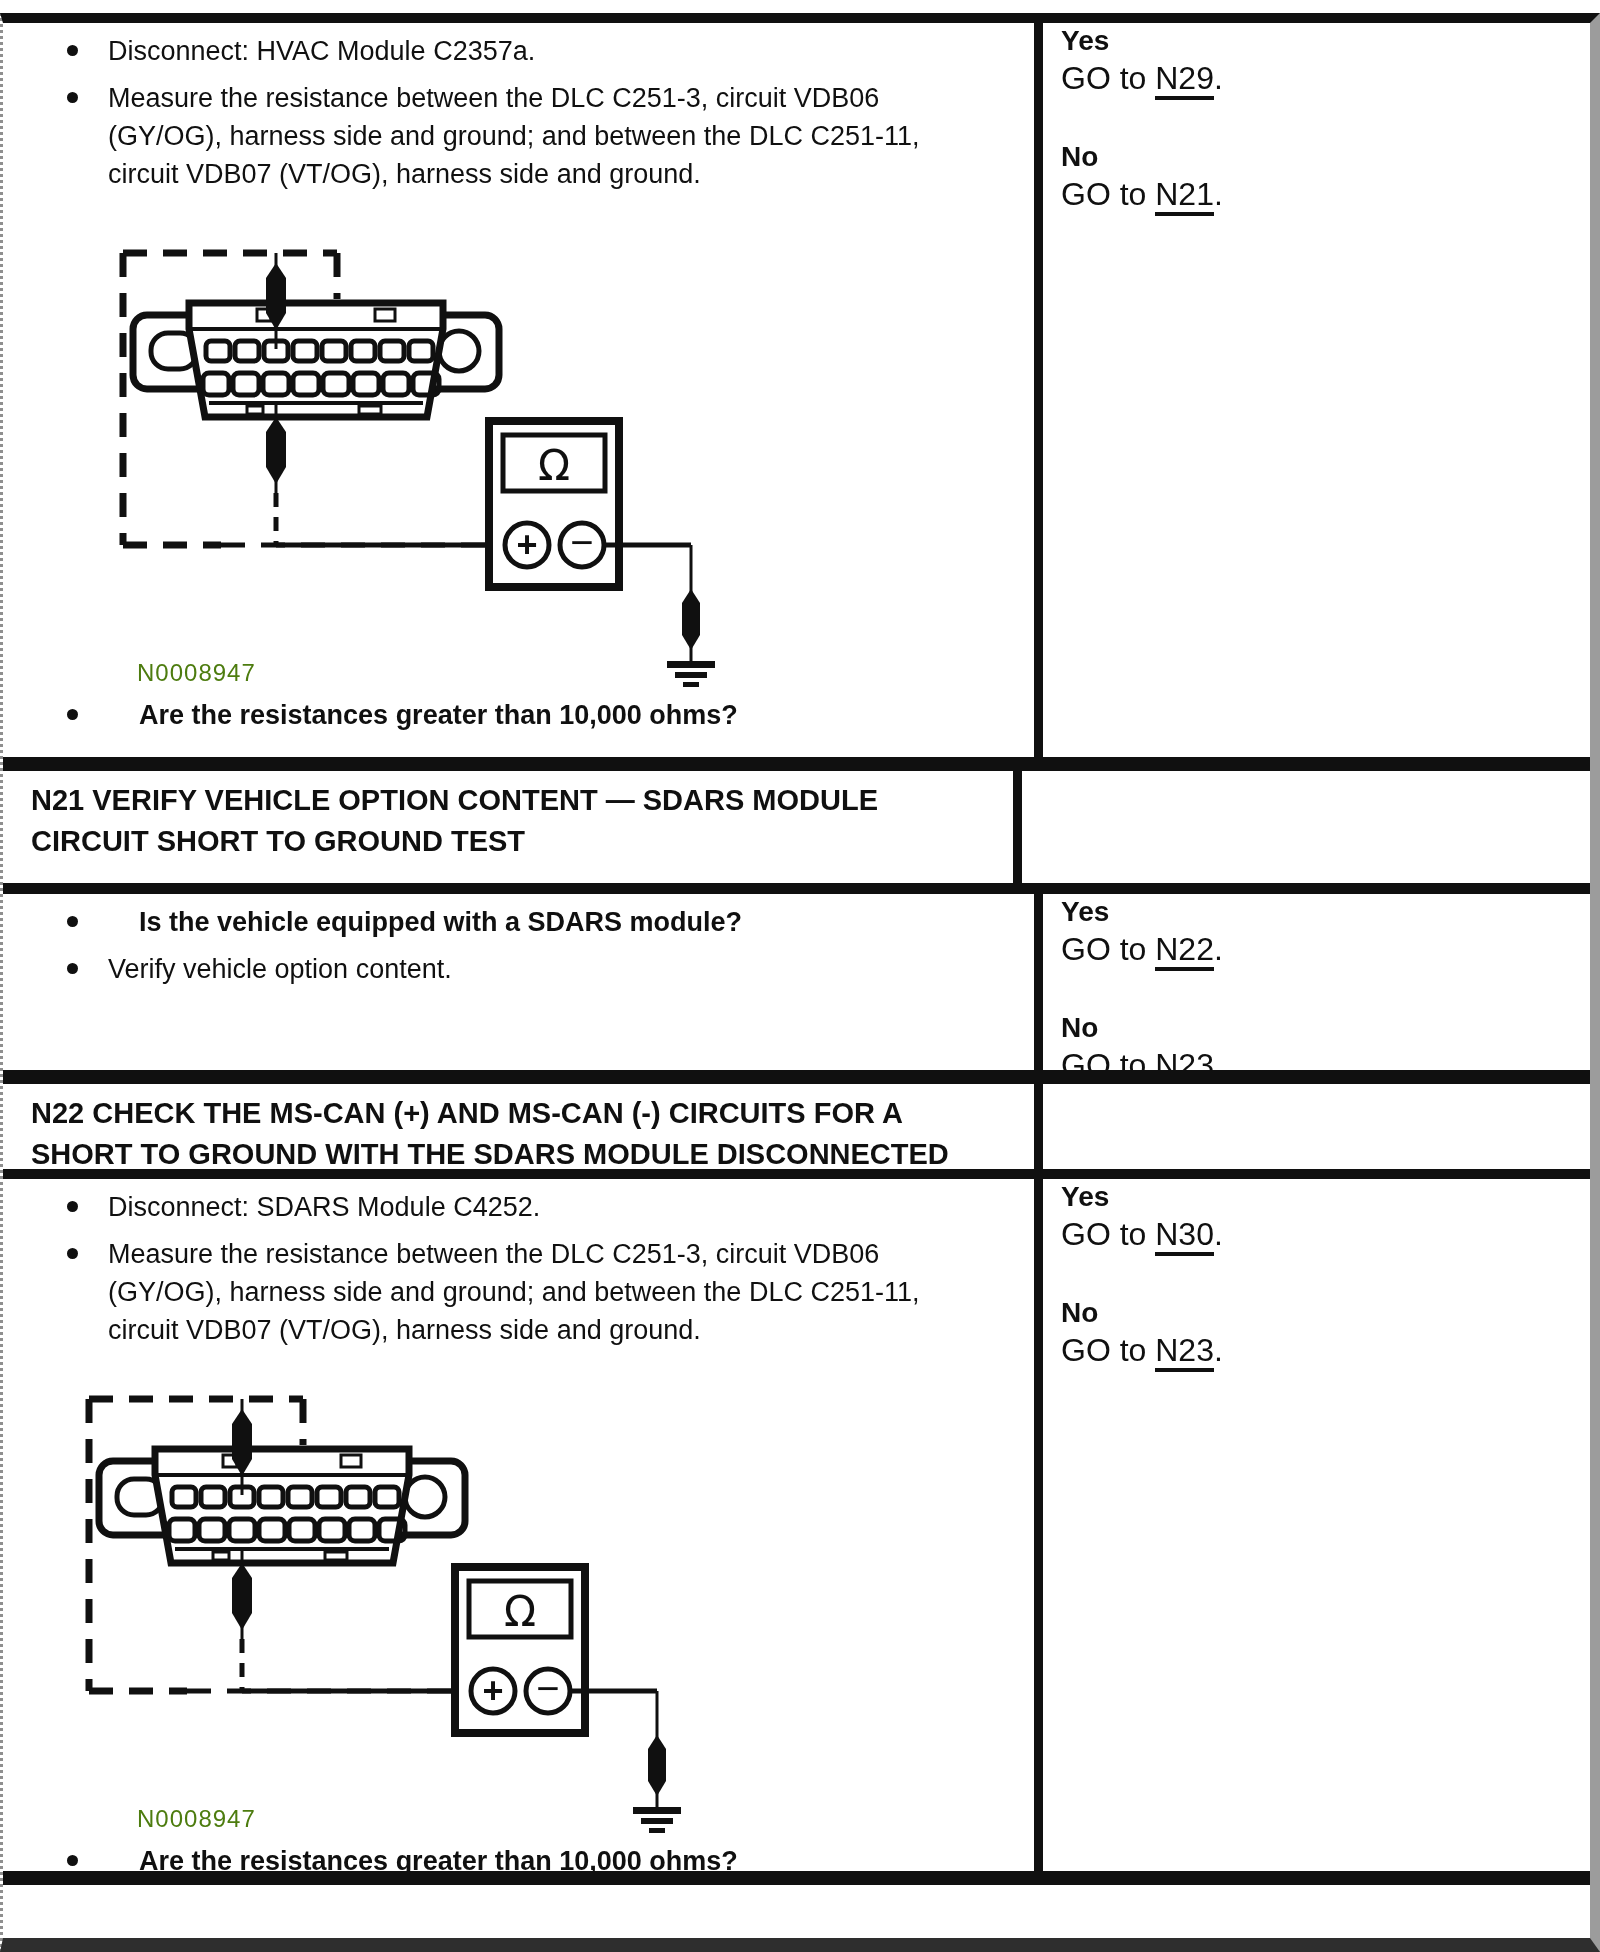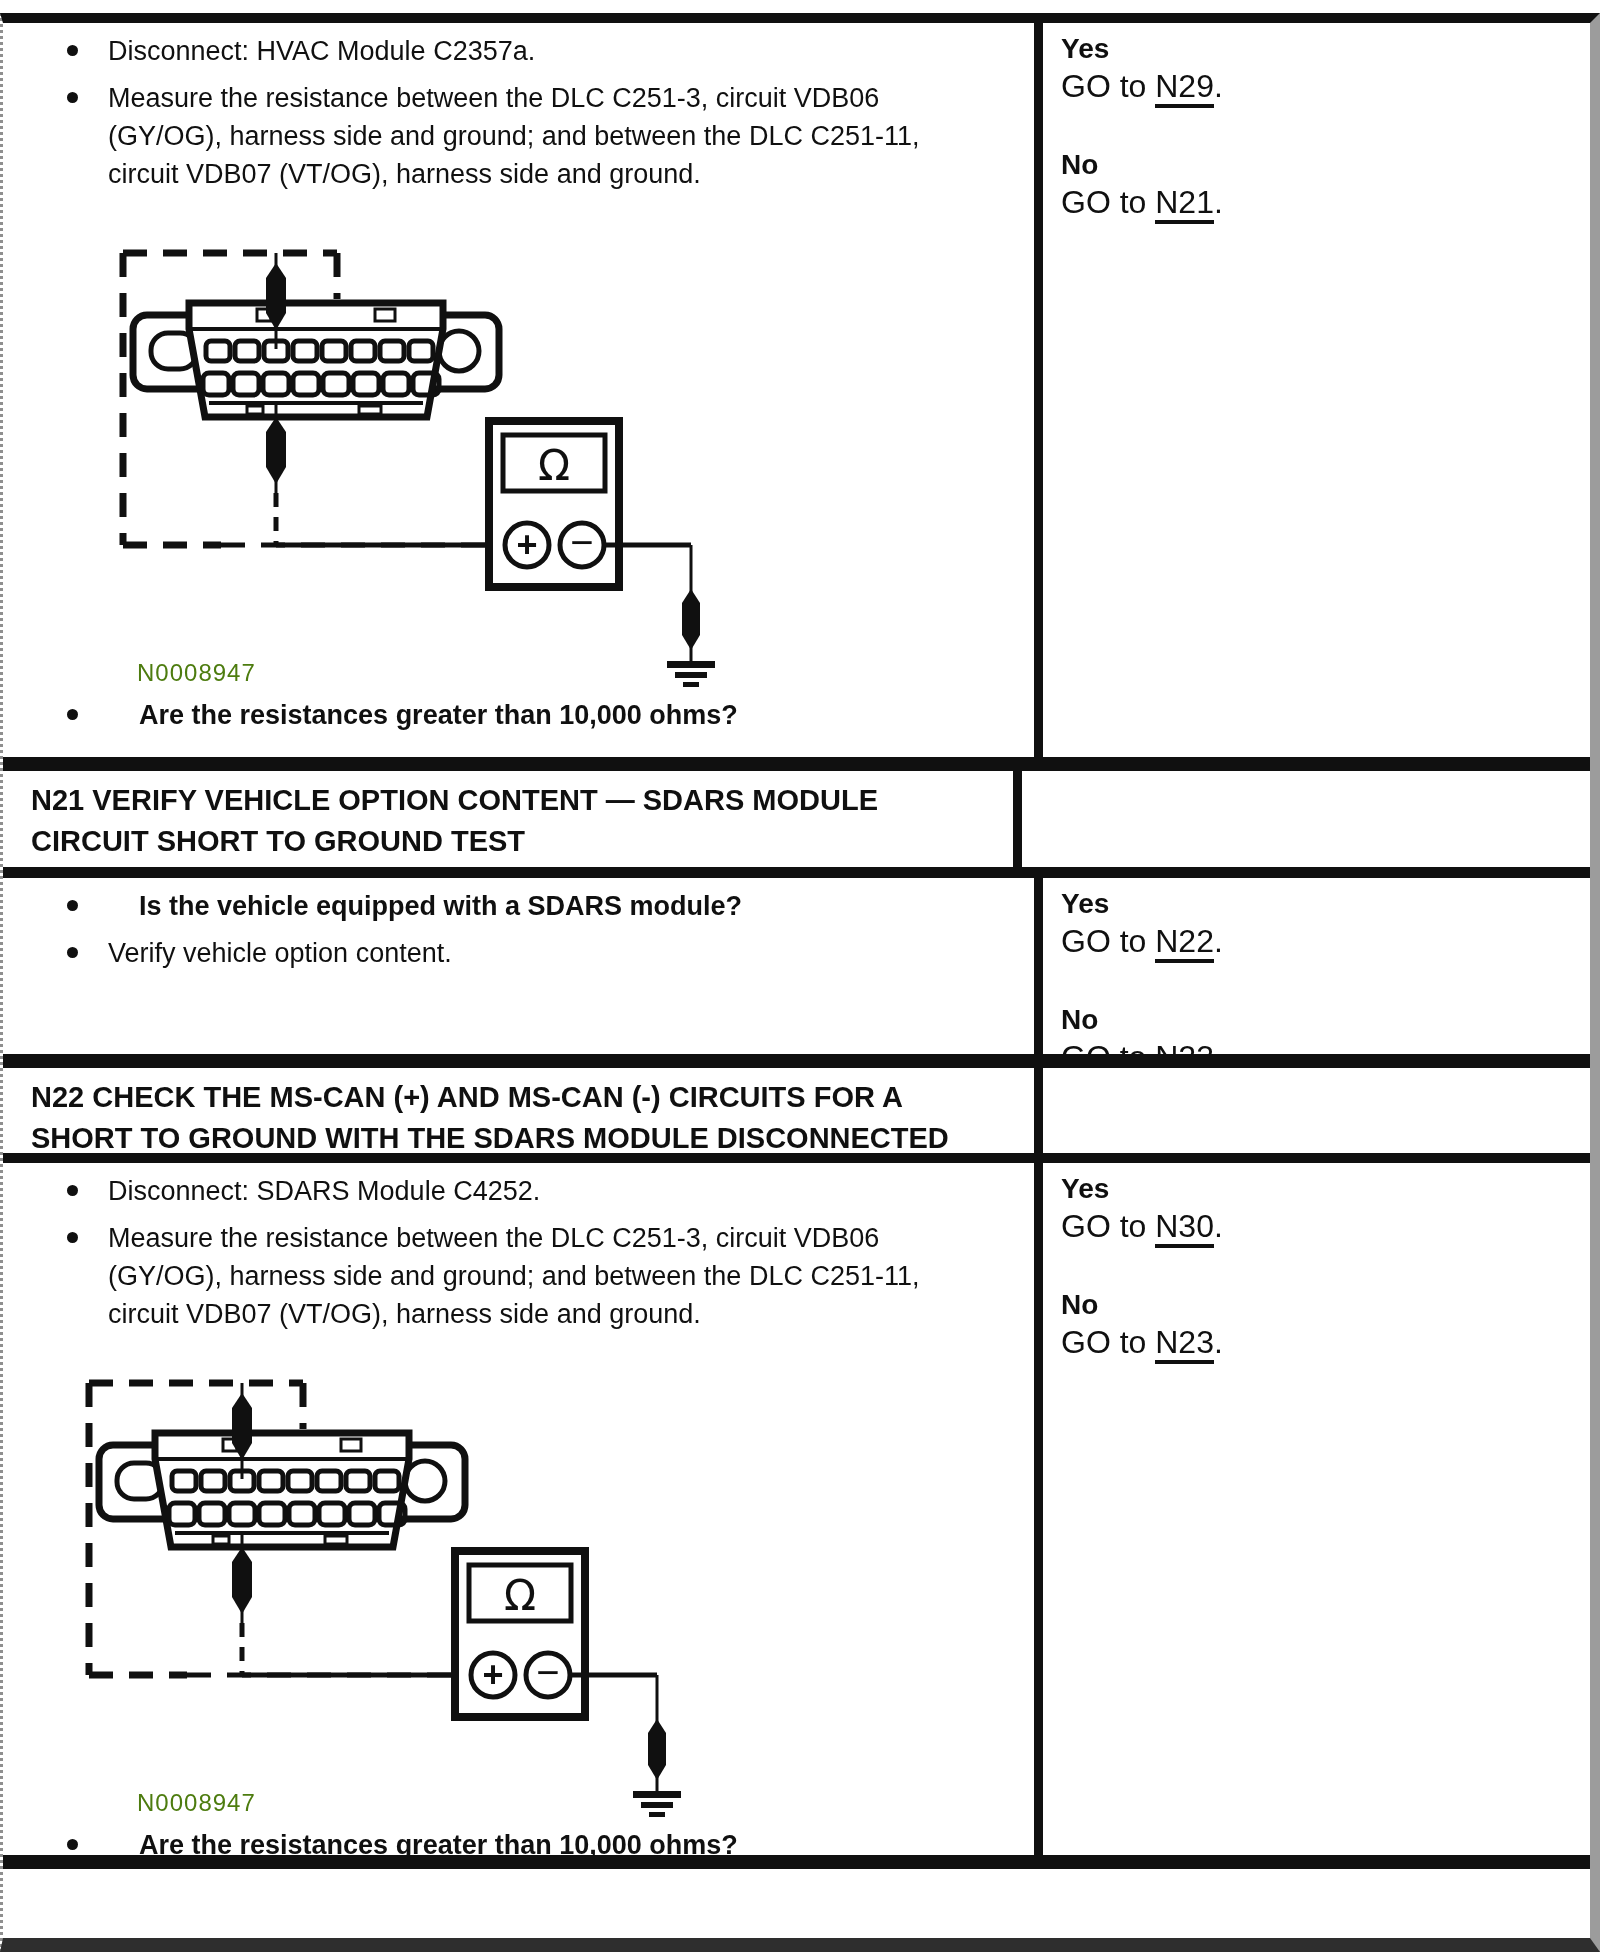--- a/index.html
+++ b/index.html
@@ -7,27 +7,27 @@
   .doc{
     width:1587px;height:1915px;margin-top:13px;box-sizing:content-box;
     border-top:10px solid #101010;
     border-bottom:14px solid #2e2e2e;
     border-left:3px dotted #8f8f8f;
     border-right:10px solid #9c9c9c;
     background:#fff;
   }
   .row{display:flex;overflow:hidden;}
   .cell-left{width:1040px;border-right:9px solid #101010;box-sizing:border-box;overflow:hidden;}
-  .cell-right{width:538px;box-sizing:border-box;padding:8px 10px 0 18px;overflow:hidden;}
+  .cell-right{width:538px;box-sizing:border-box;padding:0 10px 0 18px;overflow:hidden;}
   .hsep{height:14px;background:#101010;}
   .hsep.thin{height:11px;}
   .hsep.thin2{height:10px;}
 
   .r-step1{height:734px;}
-  .r-hdr21{height:96px;gap:40px;}
+  .r-hdr21{height:112px;gap:40px;}
   .r-n21{height:176px;}
   .r-hdr22{height:85px;}
   .r-n22{height:692px;}
   .r-hdr23{height:74px;}
 
   .hdr{font-weight:bold;font-size:29px;line-height:41px;padding:9px 30px 0 28px;max-width:985px;}
 
   .li{display:flex;padding-left:64px;margin-top:9px;}
   .li .dot{flex:0 0 auto;width:11px;height:11px;border-radius:50%;background:#101010;margin:13px 30px 0 0;}
   .li .txt{font-size:27px;line-height:38px;max-width:880px;}

